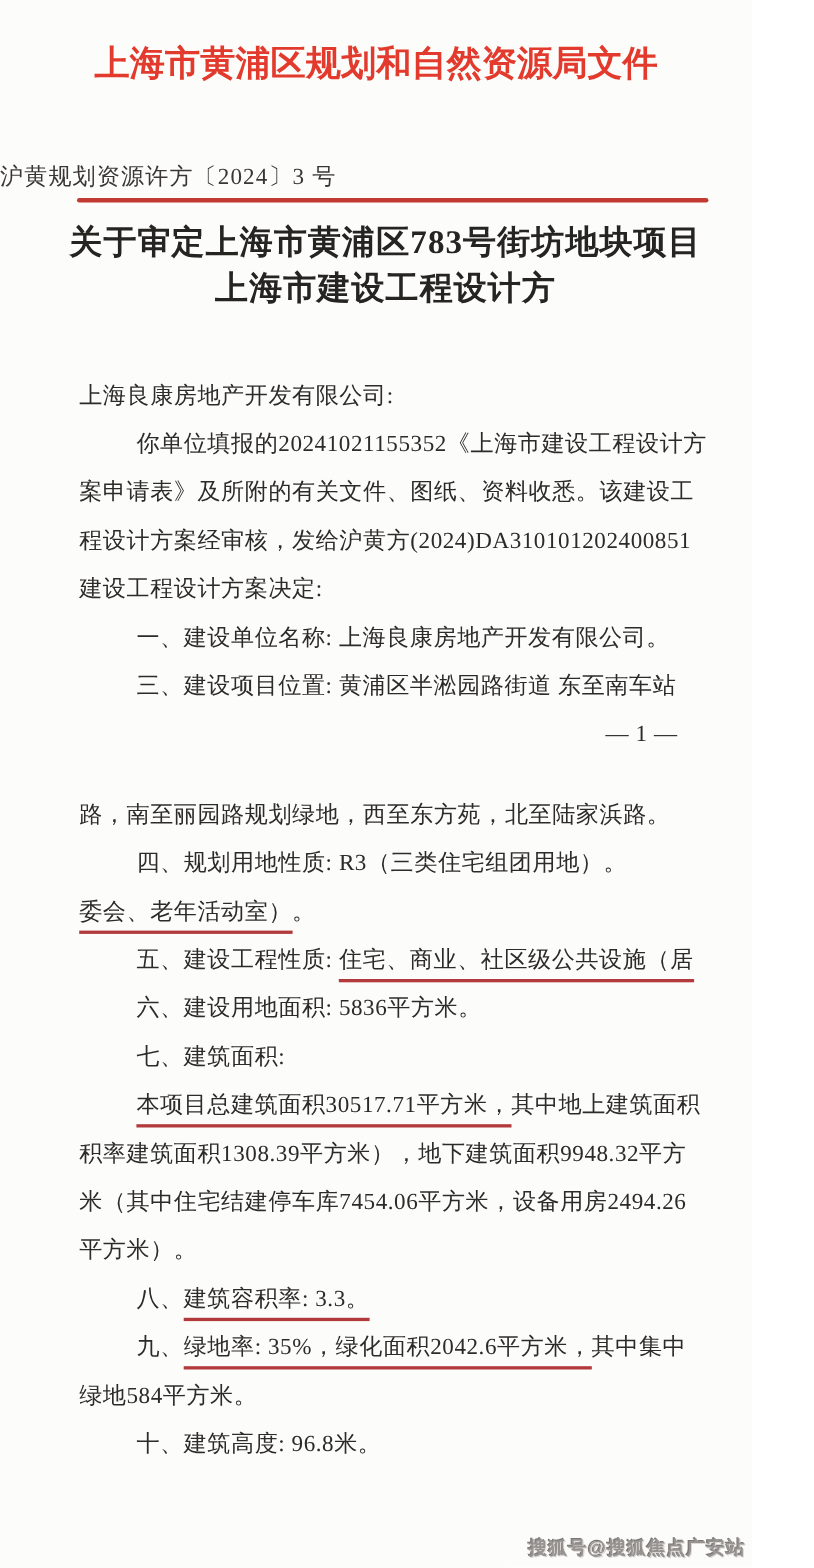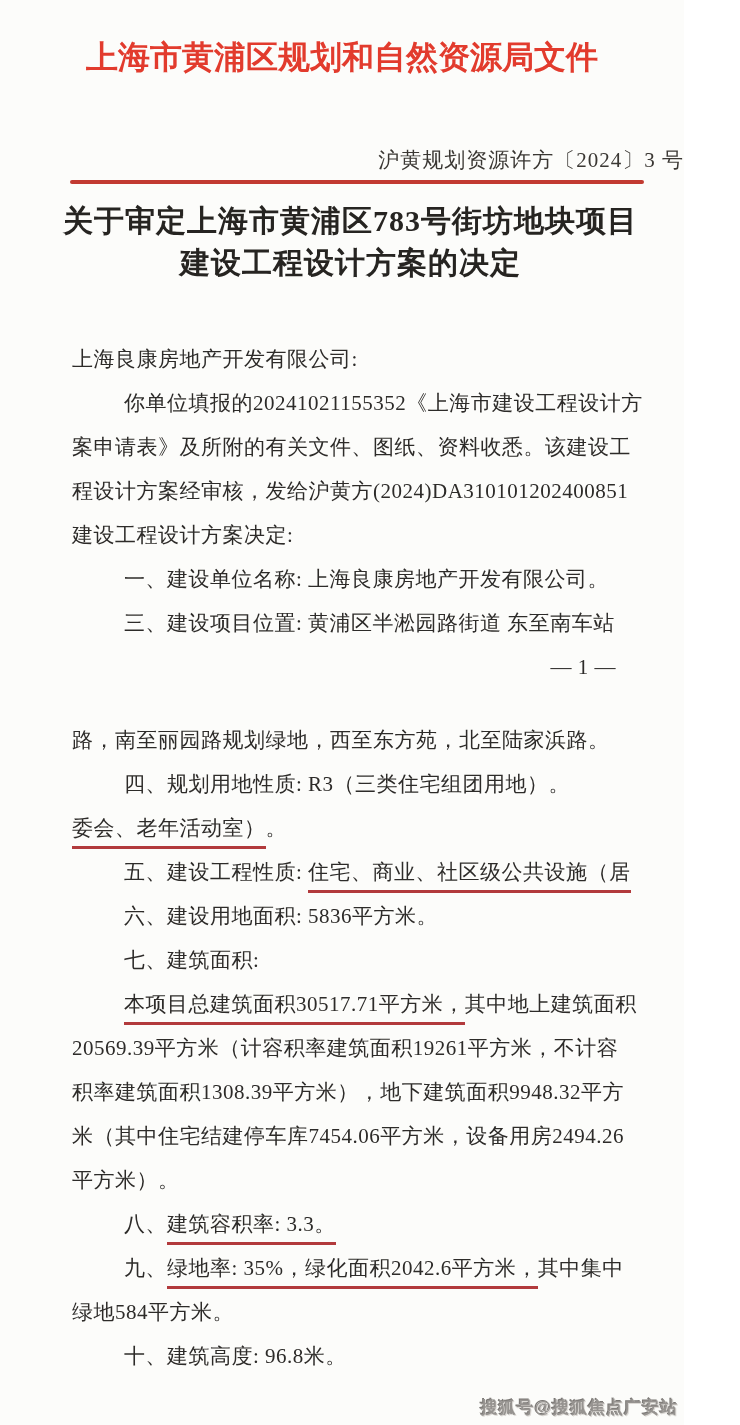--- a/index.html
+++ b/index.html
@@ -15,21 +15,21 @@
     position:absolute; top:36px; left:0; right:0;
     text-align:center;
     font-family:"Liberation Sans", sans-serif;
     font-weight:bold;
     font-size:32px;
     color:#e23b2d;
     letter-spacing:0px;
   }
   .docnum {
     position:absolute; top:146px; left:0; right:0;
-    text-align:right;
+    text-align:left;
     font-size:21px;
     letter-spacing:1px;
     color:#3a3733;
   }
   .rule {
     position:absolute; top:180px; left:70px;
     width:574px; height:4px;
     background:#c23a31;
     border-radius:2px;
   }
@@ -73,40 +73,39 @@
 
 <div class="page">
   <div class="agency">上海市黄浦区规划和自然资源局文件</div>
 
   <div class="docnum">沪黄规划资源许方〔2024〕3 号</div>
 
   <div class="rule"></div>
 
   <h1 class="title">
     <span class="tl">关于审定上海市黄浦区783号街坊地块项目</span>
-    <span class="tl">建设工程设计方案的决定</span>
+    <span class="tl">上海市建设工程设计方</span>
   </h1>
 
   <div class="body" id="body-lines">
       <div class="line"><span>上海良康房地产开发有限公司:</span></div>
       <div class="line indent"><span>你单位填报的20241021155352《上海市建设工程设计方</span></div>
       <div class="line"><span>案申请表》及所附的有关文件、图纸、资料收悉。该建设工</span></div>
       <div class="line"><span>程设计方案经审核，发给沪黄方(2024)DA310101202400851</span></div>
       <div class="line"><span>建设工程设计方案决定:</span></div>
       <div class="line indent"><span>一、建设单位名称: 上海良康房地产开发有限公司。</span></div>
       <div class="line indent"><span>三、建设项目位置: 黄浦区半淞园路街道 东至南车站</span></div>
       <div class="line pgnum gap-after"><span>— 1 —</span></div>
       <div class="line"><span>路，南至丽园路规划绿地，西至东方苑，北至陆家浜路。</span></div>
       <div class="line indent"><span>四、规划用地性质: R3（三类住宅组团用地）。</span></div>
       <div class="line"><span class="u">委会、老年活动室）</span><span>。</span></div>
       <div class="line indent"><span>五、建设工程性质: </span><span class="u">住宅、商业、社区级公共设施（居</span></div>
       <div class="line indent"><span>六、建设用地面积: 5836平方米。</span></div>
       <div class="line indent"><span>七、建筑面积:</span></div>
       <div class="line indent"><span class="u">本项目总建筑面积30517.71平方米，</span><span>其中地上建筑面积</span></div>
-      <div class="line"><span>20569.39平方米（计容积率建筑面积19261平方米，不计容</span></div>
       <div class="line"><span>积率建筑面积1308.39平方米），地下建筑面积9948.32平方</span></div>
       <div class="line"><span>米（其中住宅结建停车库7454.06平方米，设备用房2494.26</span></div>
       <div class="line"><span>平方米）。</span></div>
       <div class="line indent"><span>八、</span><span class="u">建筑容积率: 3.3。</span></div>
       <div class="line indent"><span>九、</span><span class="u">绿地率: 35%，绿化面积2042.6平方米，</span><span>其中集中</span></div>
       <div class="line"><span>绿地584平方米。</span></div>
       <div class="line indent"><span>十、建筑高度: 96.8米。</span></div>
     </div>
 
   <div class="watermark">搜狐号@搜狐焦点广安站</div>

